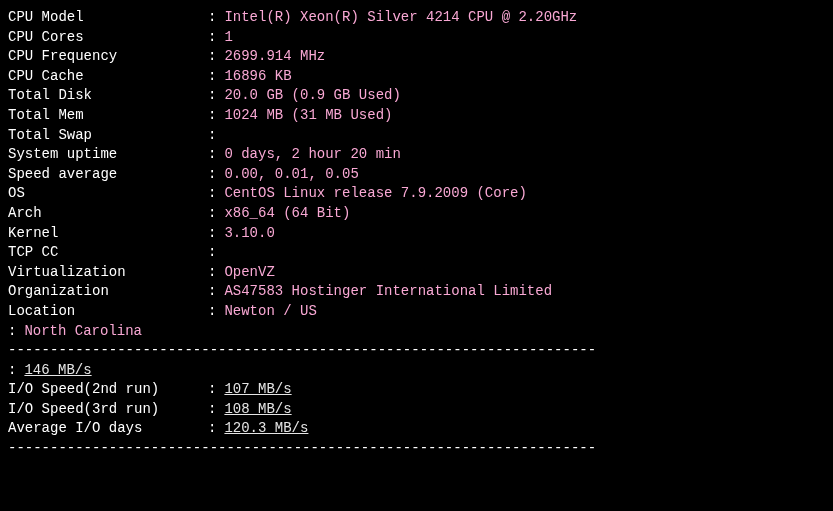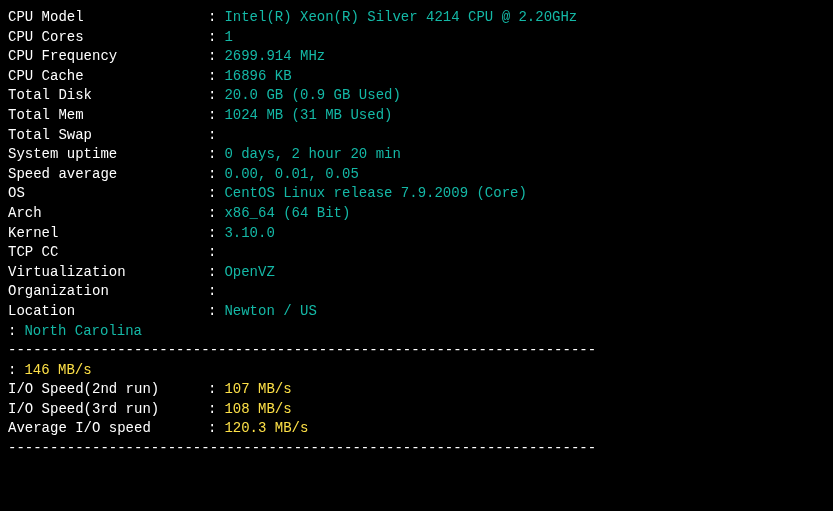--- a/index.html
+++ b/index.html
@@ -21,24 +21,25 @@
     }
     .label {
       color: #ffffff;
       min-width: 200px;
     }
     .sep {
       color: #ffffff;
       margin-right: 8px;
     }
     .val-teal {
-      color: #14b8a6;
+      color: #f9a8d4;
     }
     .val-yellow {
-      color: #fde047;
+      color: #e5e5e5;
+      text-decoration: underline;
     }
     .divider {
       color: #ffffff;
       letter-spacing: 0;
       white-space: pre;
     }
   </style>
 </head>
 <body>
 
@@ -107,20 +108,21 @@
   <span class="val-teal"></span>
 </div>
 <div class="row">
   <span class="label">Virtualization       </span>
   <span class="sep">:</span>
   <span class="val-teal">OpenVZ</span>
 </div>
 <div class="row">
   <span class="label">Organization         </span>
   <span class="sep">:</span>
+  <span class="val-teal">AS47583 Hostinger International Limited</span>
 </div>
 <div class="row">
   <span class="label">Location             </span>
   <span class="sep">:</span>
   <span class="val-teal">Newton / US</span>
 </div>
 <div class="row">
   <span class="sep">:</span>
   <span class="val-teal">North Carolina</span>
 </div>
@@ -133,17 +135,17 @@
   <span class="label">I/O Speed(2nd run)   </span>
   <span class="sep">:</span>
   <span class="val-yellow">107 MB/s</span>
 </div>
 <div class="row">
   <span class="label">I/O Speed(3rd run)   </span>
   <span class="sep">:</span>
   <span class="val-yellow">108 MB/s</span>
 </div>
 <div class="row">
-  <span class="label">Average I/O speed    </span>
+  <span class="label">Average I/O days    </span>
   <span class="sep">:</span>
   <span class="val-yellow">120.3 MB/s</span>
 </div>
 <div class="divider">----------------------------------------------------------------------</div>
 
 </body></html>

